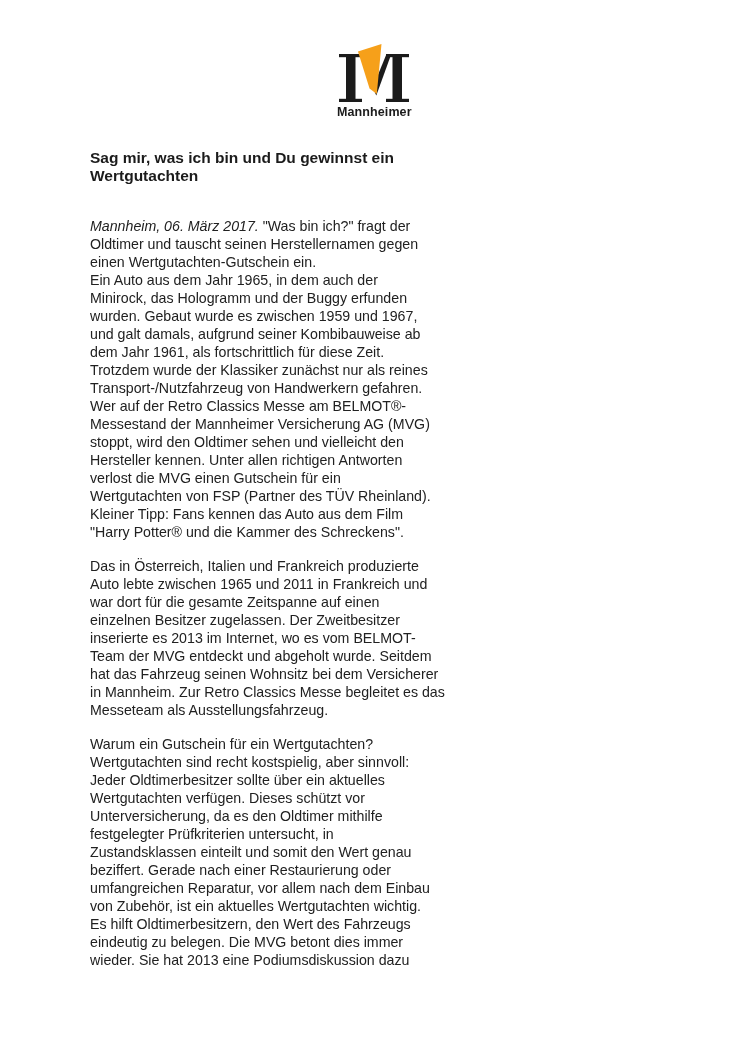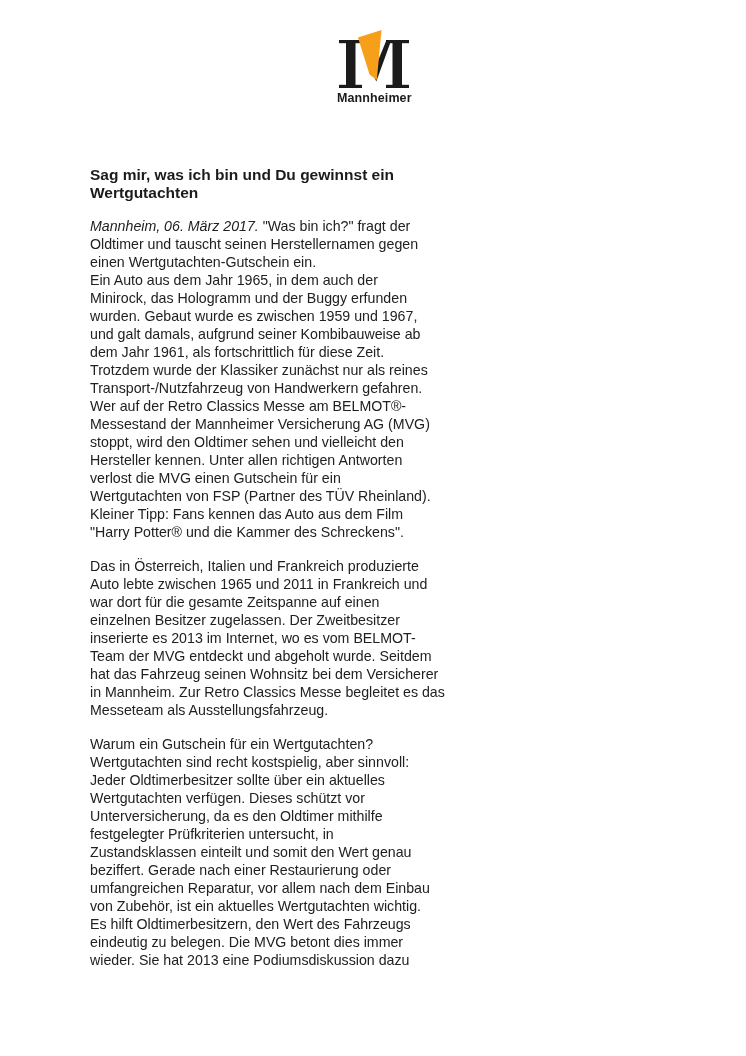--- a/index.html
+++ b/index.html
@@ -9,37 +9,37 @@
     width: 746px;
     height: 1056px;
     background: #ffffff;
     overflow: hidden;
     font-family: "Liberation Sans", sans-serif;
     color: #212121;
   }
   .logo {
     position: absolute;
     left: 337px;
-    top: 30px;
+    top: 44px;
     width: 74px;
     text-align: center;
   }
   .logo svg { display: block; margin: 0 auto; }
   .brand {
     margin-top: 3px;
     font-size: 12.5px;
     font-weight: 700;
     color: #1b1b1b;
     letter-spacing: 0.1px;
     white-space: nowrap;
   }
   .headline {
     position: absolute;
     left: 90px;
-    top: 166px;
+    top: 149px;
     width: 500px;
     font-size: 15.5px;
     font-weight: 700;
     line-height: 18px;
     color: #1b1b1b;
     white-space: pre-line;
   }
   .body-copy {
     position: absolute;
     left: 90px;

